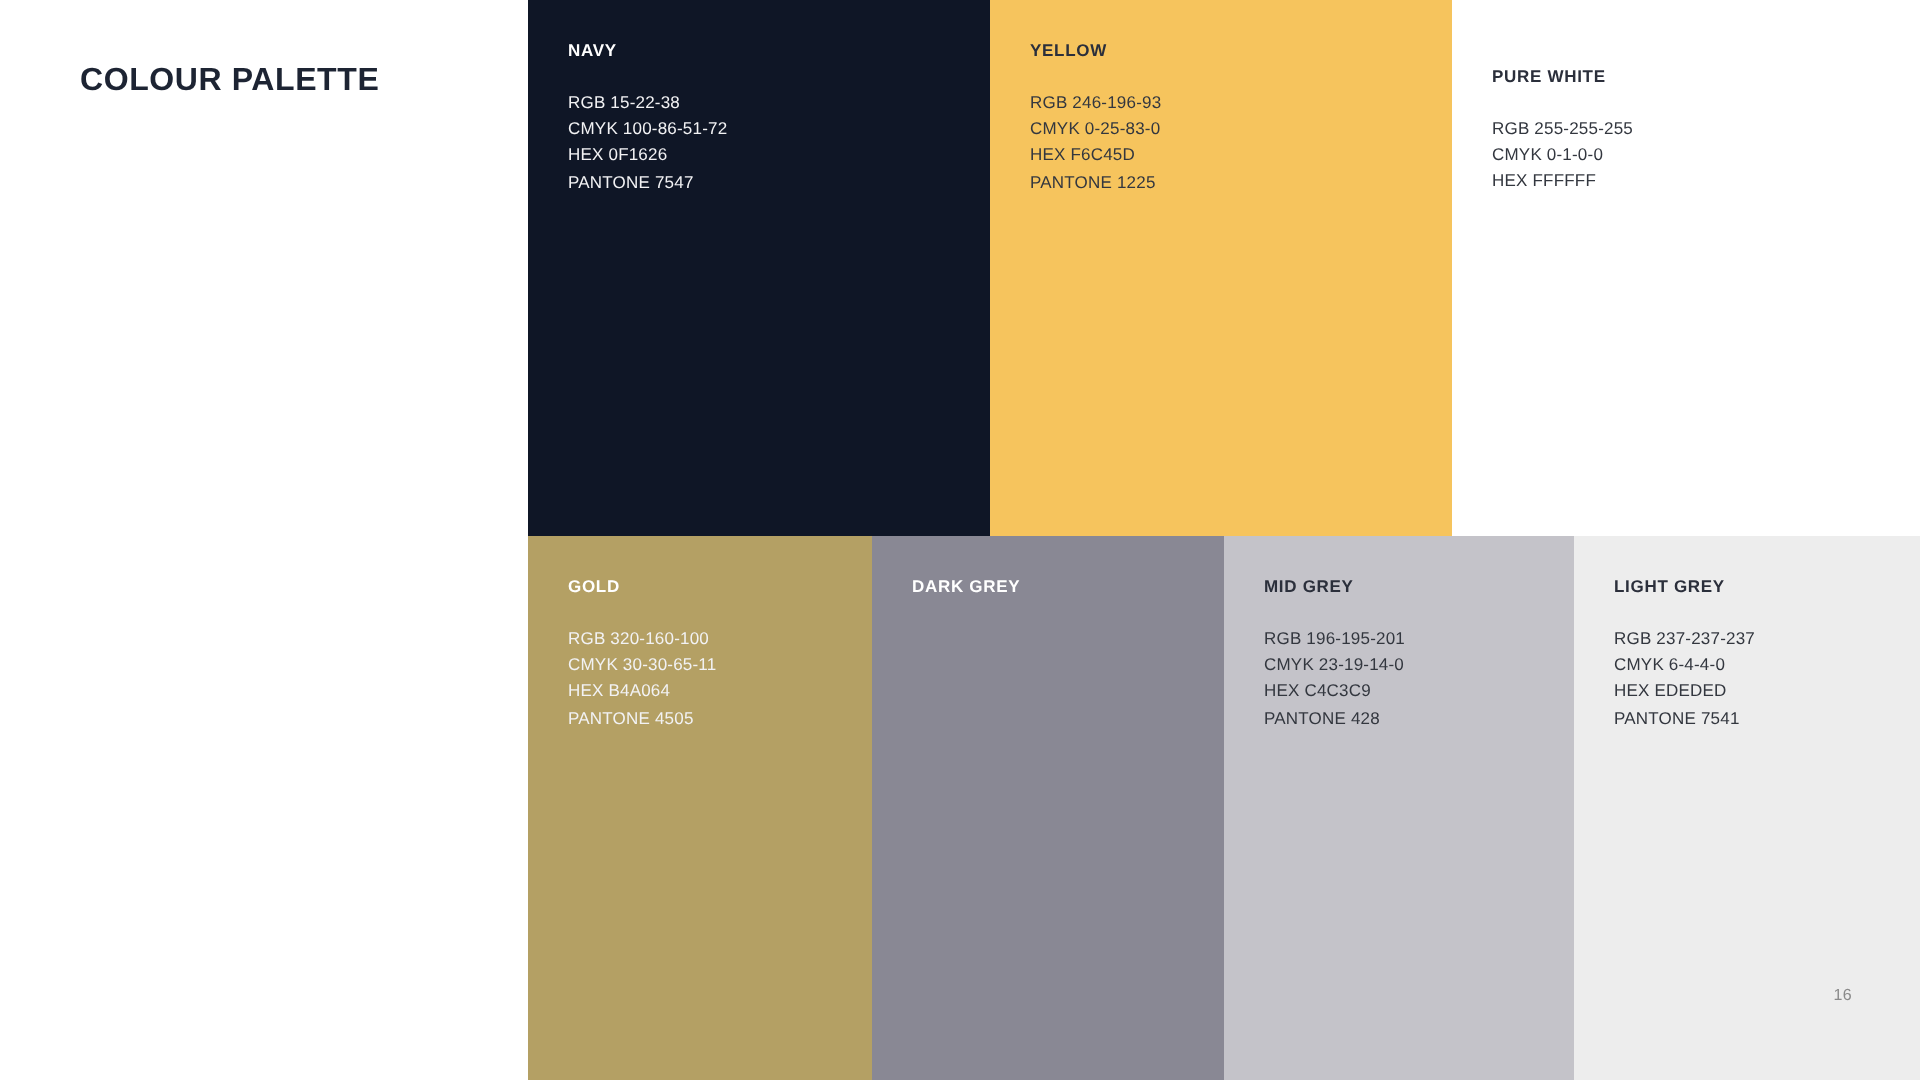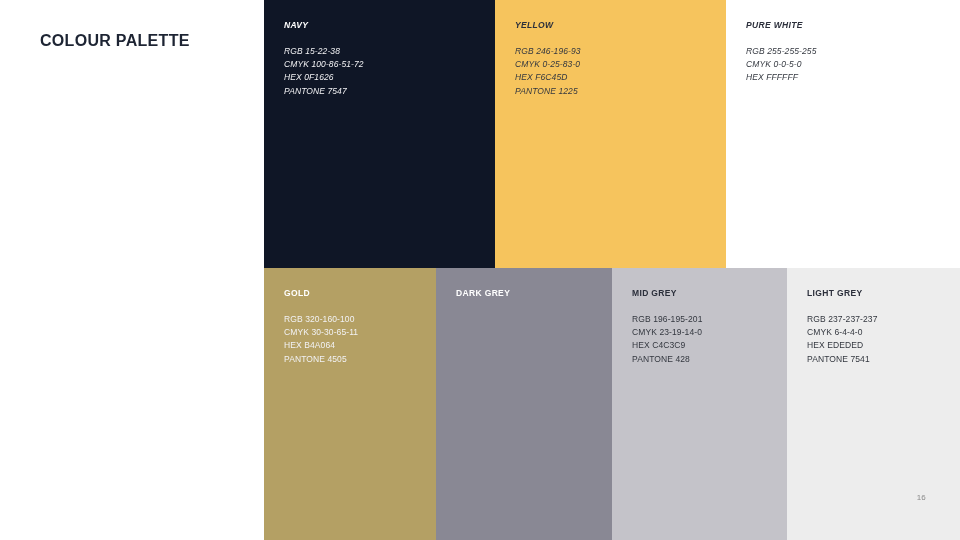--- a/index.html
+++ b/index.html
@@ -62,21 +62,21 @@
   
   .on-dark .swatch-name,
   .on-dark .swatch-specs { color: #ffffff; }
   .on-dark .swatch-specs { color: #f2f2f4; }
   
   .on-light .swatch-name,
   .on-light .swatch-specs { color: #2b2f3b; }
   .on-light .swatch-specs { color: #33373f; }
 
   
-  .row-top { top: 0; height: 308px; font-style: italic; }
+  .row-top { top: 0; height: 308px; }
   .col-navy   { left: 264px; width: 231px; }
   .col-yellow { left: 495px; width: 231px; }
   .col-white  { left: 726px; width: 234px; }
 
   
   .row-bottom { top: 268px; height: 272px; }
   .col-gold   { left: 264px; width: 172px; }
   .col-dgrey  { left: 436px; width: 176px; }
   .col-mgrey  { left: 612px; width: 175px; }
   .col-lgrey  { left: 787px; width: 173px; }
@@ -111,25 +111,25 @@
   <div class="swatch row-top col-yellow on-light" style="background-color: rgb(246, 196, 93);">
     <div class="swatch-name">YELLOW</div>
     <div class="swatch-specs">
       <div>RGB 246-196-93</div>
       <div>CMYK 0-25-83-0</div>
       <div>HEX F6C45D</div>
       <div>PANTONE 1225</div>
     </div>
   </div>
 
-  <div class="swatch row-top col-white on-light" style="background-color: rgb(255, 255, 255);">
+  <div class="swatch row-top col-white on-light" style="background-color: rgb(255, 255, 255); margin-top: 13px;">
     <div class="swatch-name">PURE WHITE</div>
     <div class="swatch-specs">
       <div>RGB 255-255-255</div>
-      <div>CMYK 0-0-5-0</div>
+      <div>CMYK 0-1-0-0</div>
       <div>HEX FFFFFF</div>
 
     </div>
   </div>
 
   <div class="swatch row-bottom col-gold on-dark" style="background-color: rgb(180, 160, 100);">
     <div class="swatch-name">GOLD</div>
     <div class="swatch-specs">
       <div>RGB 320-160-100</div>
       <div>CMYK 30-30-65-11</div>

